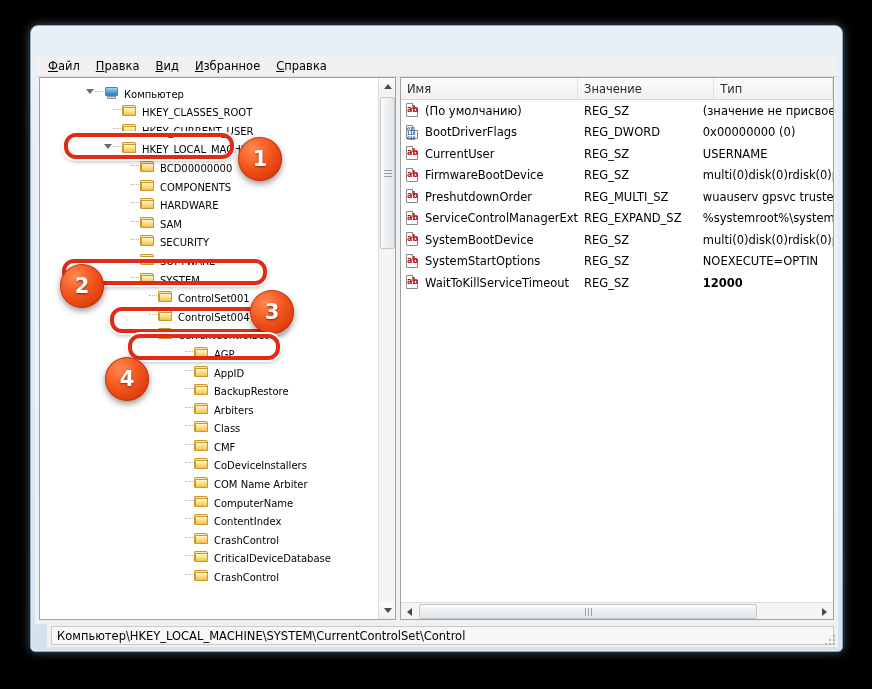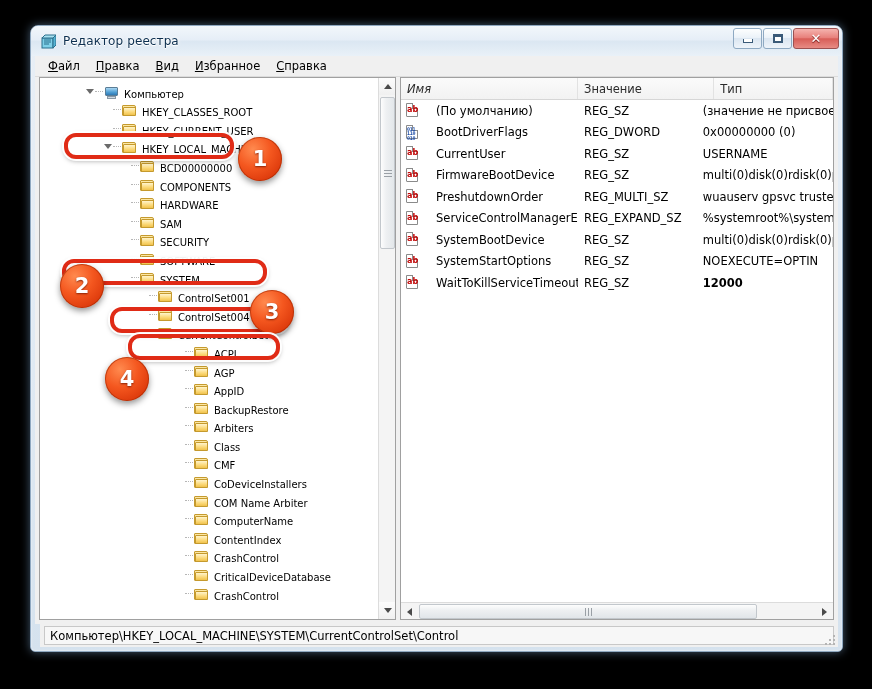--- a/index.html
+++ b/index.html
@@ -228,21 +228,21 @@
   }
   .lh {
     font-size: 11.5px; color: #2b2b2b;
     display: flex; align-items: center;
     padding-left: 6px;
     border-right: 1px solid #e2e2e2;
     height: 100%;
   }
   .lrows { position: absolute; left: 0; right: 0; top: 22px; bottom: 18px; overflow: hidden; }
   .lrow { height: 21.5px; display: flex; align-items: center; font-size: 11.5px; color: #000; white-space: nowrap; }
-  .cell { overflow: hidden; padding-left: 6px; gap: 11px; }
+  .cell { overflow: hidden; padding-left: 6px; }
   .cell.nm { display: flex; align-items: center; padding-left: 4px; }
   .vicon { width: 16px; height: 15px; flex: none; margin-right: 4px; position: relative; }
   .page {
     position: absolute; left: 1px; top: 0; width: 12px; height: 14px;
     background: #fff; border: 1px solid #8a8a8a;
     border-radius: 0 0 0 1px;
   }
   .page::after {
     content: ""; position: absolute; right: -1px; top: -1px;
     width: 5px; height: 5px;
@@ -256,21 +256,21 @@
   }
   .bin-t {
     position: absolute; left: 2px; top: 2px;
     font-size: 5px; font-weight: bold; color: #1f4fa8;
     line-height: 4.4px; letter-spacing: -0.3px;
     font-family: "DejaVu Sans Mono", monospace;
   }
 
   
   .statusbar {
-    position: absolute; left: 5px; right: 0; bottom: 0; height: 23px;
+    position: absolute; left: 12px; right: 0; bottom: 0; height: 23px;
     background: #f0f0f0;
     display: flex; align-items: center;
   }
   .status-box {
     margin: 0 4px; height: 19px; flex: 1;
     border: 1px solid #c8c8c8;
     background: #f7f7f7;
     display: flex; align-items: center;
     padding-left: 5px;
     font-size: 11.5px; color: #000;
@@ -299,42 +299,20 @@
     color: #fff; font-size: 21px; font-weight: bold;
     font-family: "DejaVu Sans", sans-serif;
     text-shadow: 0 1px 2px rgba(120,25,0,.85);
   }
 </style>
 </head>
 <body>
 
 <div class="window">
 
-  <div class="titlebar">
-    <div class="title-icon">
-      <svg width="16" height="16" viewBox="0 0 16 16">
-        <rect x="2" y="4" width="11" height="10" fill="#7fd0e8" stroke="#2b6f8c" stroke-width="1"></rect>
-        <path d="M2 4 L5 1 L16 1 L13 4 Z" fill="#a8e2f2" stroke="#2b6f8c" stroke-width="1"></path>
-        <path d="M13 4 L16 1 L16 11 L13 14 Z" fill="#55b4d4" stroke="#2b6f8c" stroke-width="1"></path>
-        <path d="M4 6 h7 M4 8 h7 M4 10 h5" stroke="#2b6f8c" stroke-width="1"></path>
-      </svg>
-    </div>
-    <div class="title-text">Редактор реестра</div>
-    <div class="wctl">
-      <div class="wbtn">
-          <span class="min-g"></span>
-        </div>
-      <div class="wbtn">
-          <span class="max-g"></span>
-        </div>
-      <div class="wbtn close">
-          <span class="x-g">✕</span>
-        </div>
-    </div>
-  </div>
 
   <div class="win-inner">
 
     <div class="menubar" id="menubar">
         <div class="menu-item"><span><u>Ф</u>айл</span></div>
         <div class="menu-item"><span><u>П</u>равка</span></div>
         <div class="menu-item"><span><u>В</u>ид</span></div>
         <div class="menu-item"><span><u>И</u>збранное</span></div>
         <div class="menu-item"><span><u>С</u>правка</span></div>
       </div>
@@ -463,27 +441,20 @@
               </span>
               <span class="dots"></span>
               <span class="ficon"><span class="fol"><span class="back"></span><span class="front"></span></span></span>
               <span class="tlabel">CurrentControlSet</span>
             </div>
             <div class="trow">
               <span class="ind" style="width: 96px;"></span>
               <span class="exp"></span>
               <span class="dots"></span>
               <span class="ficon"><span class="fol"><span class="back"></span><span class="front"></span></span></span>
-              <span class="tlabel">ACPI</span>
-            </div>
-            <div class="trow">
-              <span class="ind" style="width: 96px;"></span>
-              <span class="exp"></span>
-              <span class="dots"></span>
-              <span class="ficon"><span class="fol"><span class="back"></span><span class="front"></span></span></span>
               <span class="tlabel">AGP</span>
             </div>
             <div class="trow">
               <span class="ind" style="width: 96px;"></span>
               <span class="exp">
                 <span class="tri-e"></span>
               </span>
               <span class="dots"></span>
               <span class="ficon"><span class="fol"><span class="back"></span><span class="front"></span></span></span>
               <span class="tlabel">AppID</span>
@@ -594,21 +565,21 @@
               </span>
           </div>
           <div class="arrow dn">
               <span class="a-dn"></span>
             </div>
         </div>
       </div>
 
       <div class="pane-list">
         <div class="lheader" id="lheader">
-            <div class="lh" style="width: 182px; font-style: italic;">
+            <div class="lh" style="width: 182px;">
               <span>Имя</span>
             </div>
             <div class="lh" style="width: 140px;">
               <span>Значение</span>
             </div>
             <div class="lh" style="width: 122px;">
               <span>Тип</span>
             </div>
           </div>
         <div class="lrows" id="lrows">

